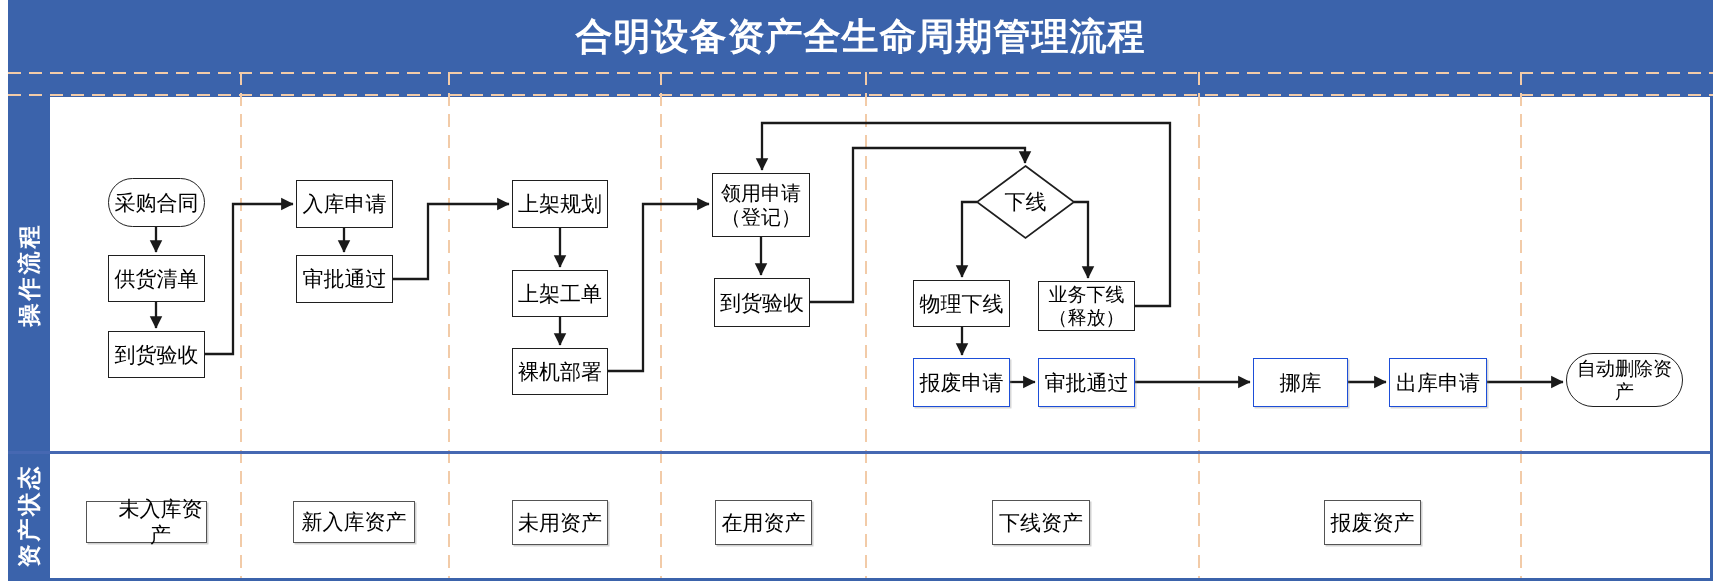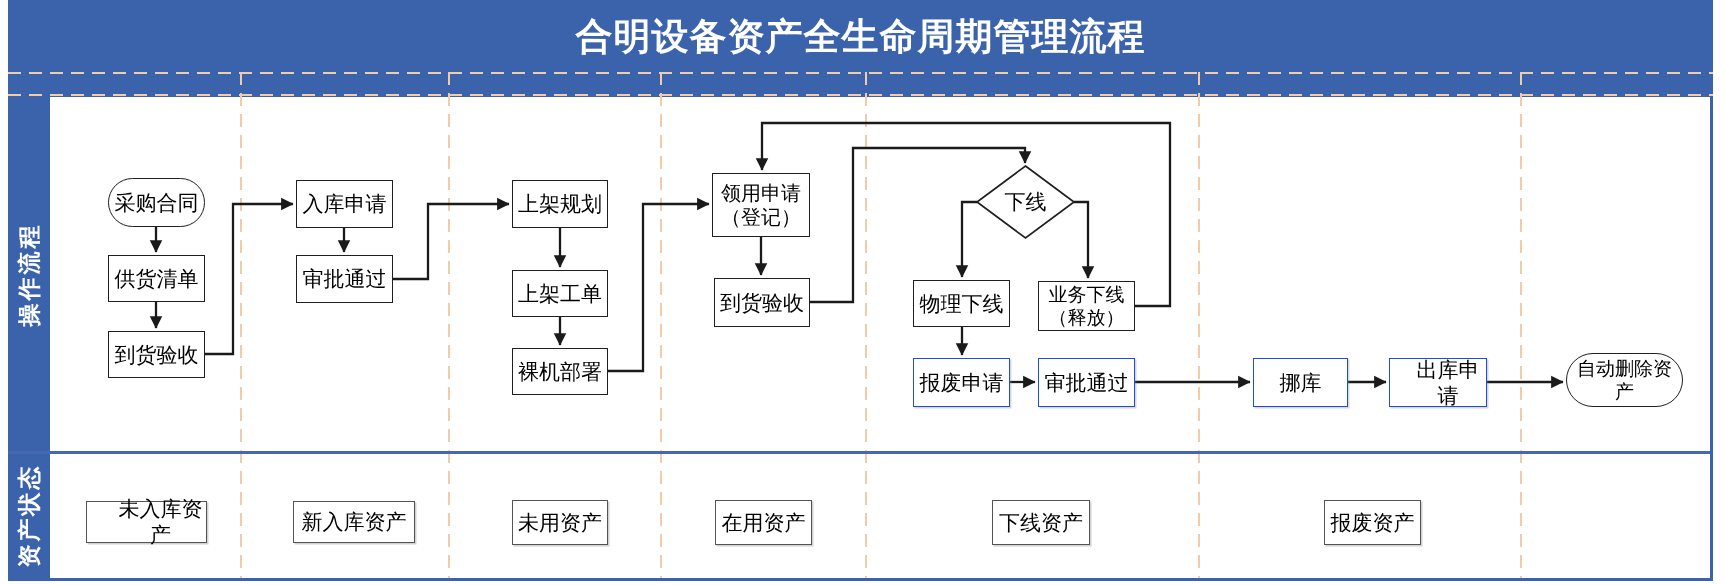--- a/index.html
+++ b/index.html
@@ -123,21 +123,21 @@
 （登记）</div>
       <div class="node shape-rect group-flow" style="left: 512px; top: 348px; width: 96px; height: 47px;">裸机部署</div>
       <div class="node shape-rect group-flow" style="left: 714px; top: 278px; width: 96px; height: 49px;">到货验收</div>
       <div class="node shape-diamond group-flow" style="left: 977px; top: 166px; width: 97px; height: 72px; font-size: 21px;">下线</div>
       <div class="node shape-rect group-flow" style="left: 913px; top: 280px; width: 97px; height: 47px;">物理下线</div>
       <div class="node shape-rect group-flow" style="left: 1038px; top: 281px; width: 97px; height: 50px; font-size: 19px;">业务下线
 （释放）</div>
       <div class="node shape-rect group-scrap" style="left: 913px; top: 358px; width: 97px; height: 49px;">报废申请</div>
       <div class="node shape-rect group-scrap" style="left: 1038px; top: 358px; width: 97px; height: 49px;">审批通过</div>
       <div class="node shape-rect group-scrap" style="left: 1253px; top: 358px; width: 95px; height: 49px;">挪库</div>
-      <div class="node shape-rect group-scrap" style="left: 1389px; top: 358px; width: 98px; height: 49px; padding-left: 20px;">出库申请</div>
+      <div class="node shape-rect group-scrap" style="left: 1389px; top: 358px; width: 98px; height: 49px;">出库申请</div>
       <div class="node shape-stadium group-terminal" style="left: 1566px; top: 353px; width: 117px; height: 54px; font-size: 19px;">自动删除资
 产</div>
       <div class="node shape-rect group-status" style="left: 86px; top: 501px; width: 121px; height: 42px; padding-left: 28px;">未入库资产</div>
       <div class="node shape-rect group-status" style="left: 293px; top: 501px; width: 122px; height: 42px;">新入库资产</div>
       <div class="node shape-rect group-status" style="left: 512px; top: 500px; width: 96px; height: 45px;">未用资产</div>
       <div class="node shape-rect group-status" style="left: 715px; top: 500px; width: 97px; height: 45px;">在用资产</div>
       <div class="node shape-rect group-status" style="left: 992px; top: 500px; width: 98px; height: 45px;">下线资产</div>
       <div class="node shape-rect group-status" style="left: 1324px; top: 500px; width: 97px; height: 45px;">报废资产</div>
     </div>
 

